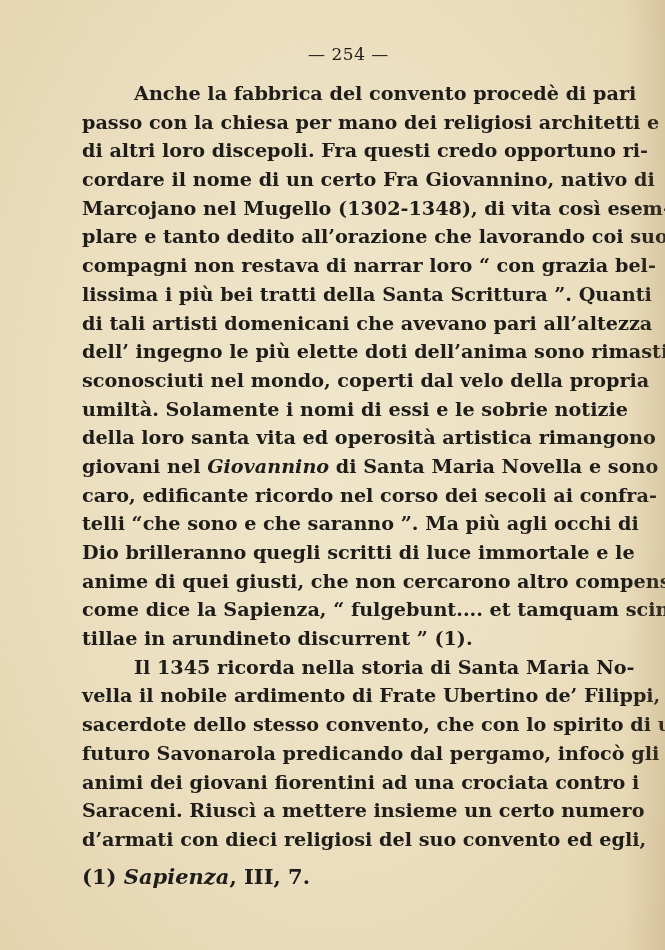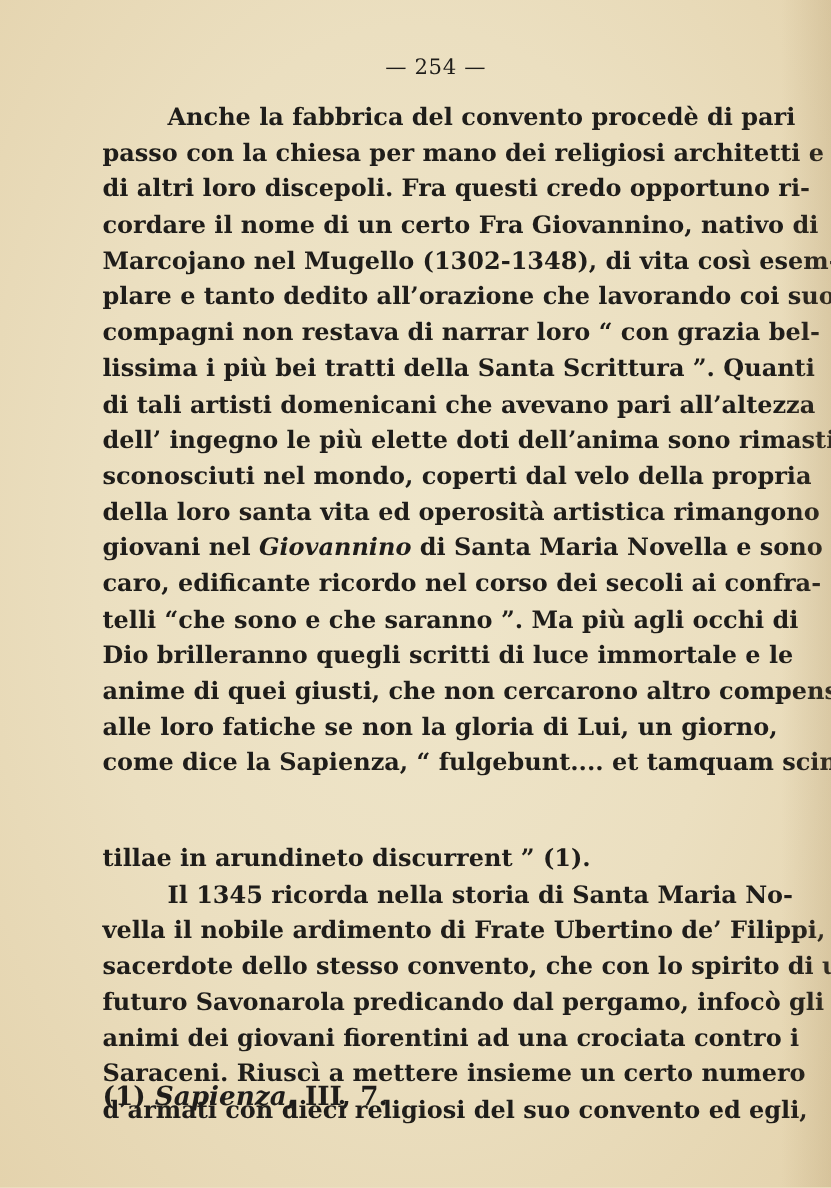--- a/index.html
+++ b/index.html
@@ -27,21 +27,21 @@
     .body-text {
       position: absolute; top: 80px; left: 82px; width: 540px;
       font-size: 19.2px;
     }
     .line {
       display: block; height: 28.7px; line-height: 28.7px;
       white-space: nowrap; text-align: justify; text-align-last: justify;
       font-weight: bold;
     }
     .line.indent { padding-left: 52px; }
-    .line.last { text-align-last: left; margin-top: 48px; }
+    .line.last { text-align-last: left; }
     .line i { font-style: italic; }
     .footnote {
       position: absolute; top: 864px; left: 82px;
       font-size: 21px; font-weight: bold;
     }
     .footnote i { font-style: italic; }
   </style>
 </head>
 <body>
 
@@ -53,27 +53,27 @@
     <span class="line">passo con la chiesa per mano dei religiosi architetti e</span>
     <span class="line">di altri loro discepoli. Fra questi credo opportuno ri-</span>
     <span class="line">cordare il nome di un certo Fra Giovannino, nativo di</span>
     <span class="line">Marcojano nel Mugello (1302-1348), di vita così esem-</span>
     <span class="line">plare e tanto dedito all’orazione che lavorando coi suoi</span>
     <span class="line">compagni non restava di narrar loro “ con grazia bel-</span>
     <span class="line">lissima i più bei tratti della Santa Scrittura ”. Quanti</span>
     <span class="line">di tali artisti domenicani che avevano pari all’altezza</span>
     <span class="line">dell’ ingegno le più elette doti dell’anima sono rimasti</span>
     <span class="line">sconosciuti nel mondo, coperti dal velo della propria</span>
+    <span class="line">umiltà. Solamente i nomi di essi e le sobrie notizie</span>
     <span class="line">della loro santa vita ed operosità artistica rimangono</span>
     <span class="line"><span>giovani nel </span><i>Giovannino</i><span> di Santa Maria Novella e sono</span></span>
     <span class="line">caro, edificante ricordo nel corso dei secoli ai confra-</span>
     <span class="line">telli “che sono e che saranno ”. Ma più agli occhi di</span>
     <span class="line">Dio brilleranno quegli scritti di luce immortale e le</span>
     <span class="line">anime di quei giusti, che non cercarono altro compenso</span>
-    <span class="line">alle loro fatiche se non la gloria di Lui, un giorno,</span>
     <span class="line">come dice la Sapienza, “ fulgebunt.... et tamquam scin-</span>
     <span class="line last">tillae in arundineto discurrent ” (1).</span>
 
     <span class="line indent">Il 1345 ricorda nella storia di Santa Maria No-</span>
     <span class="line">vella il nobile ardimento di Frate Ubertino de’ Filippi,</span>
     <span class="line">sacerdote dello stesso convento, che con lo spirito di un</span>
     <span class="line">futuro Savonarola predicando dal pergamo, infocò gli</span>
     <span class="line">animi dei giovani fiorentini ad una crociata contro i</span>
     <span class="line">Saraceni. Riuscì a mettere insieme un certo numero</span>
     <span class="line">d’armati con dieci religiosi del suo convento ed egli,</span>

